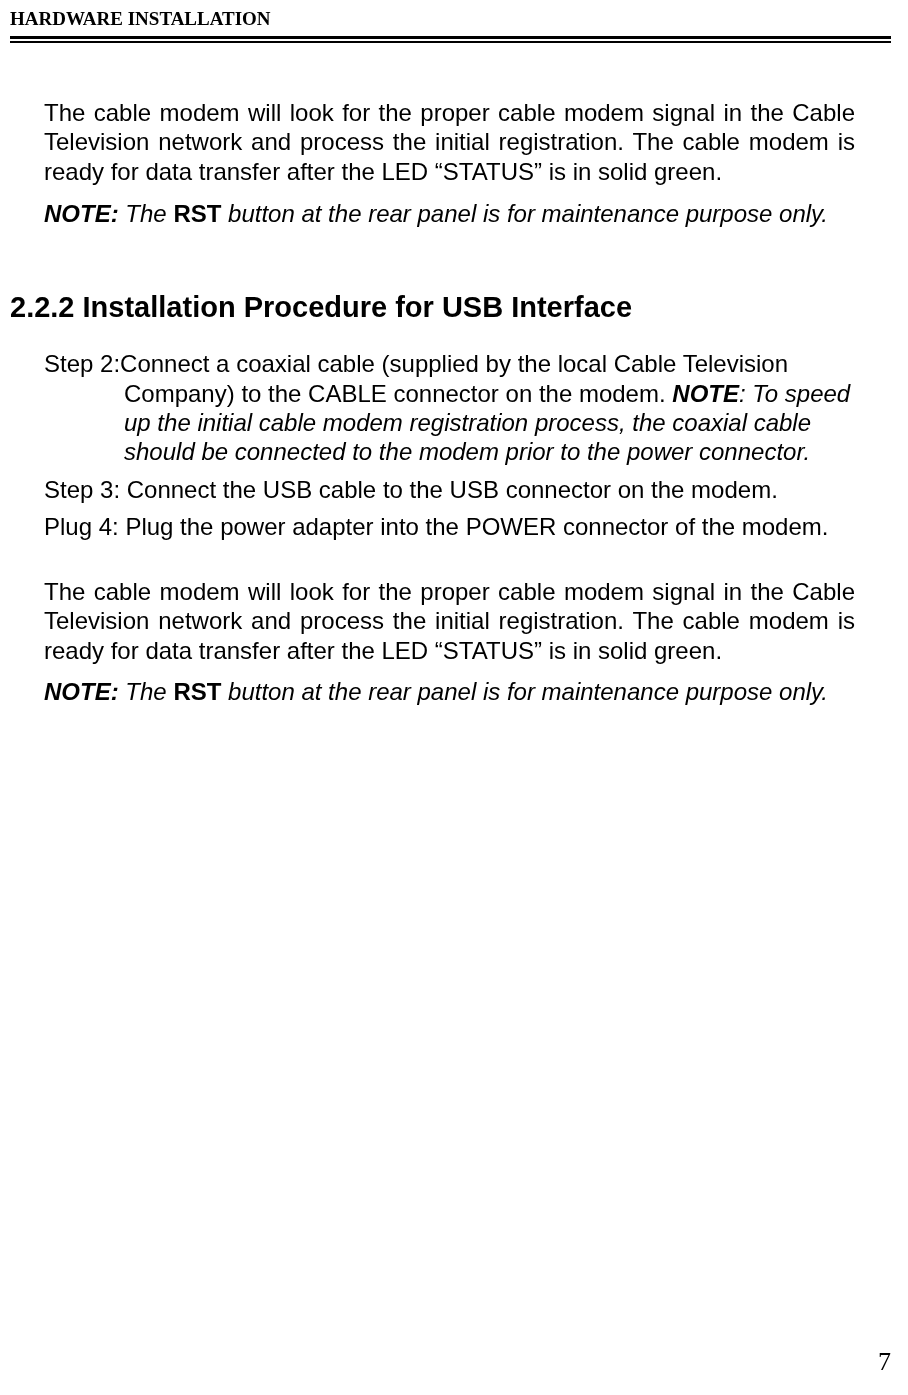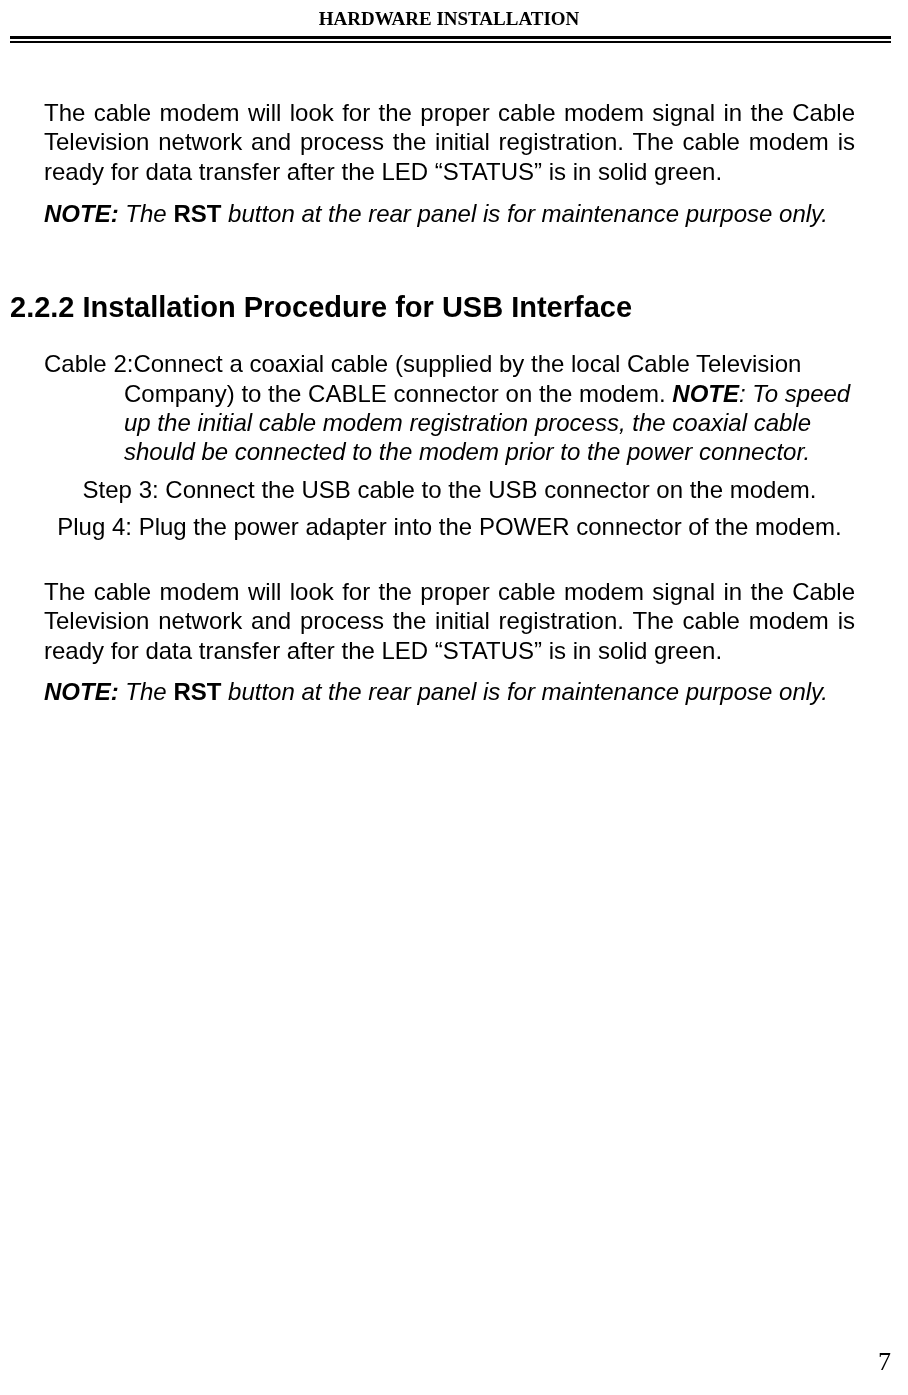--- a/index.html
+++ b/index.html
@@ -4,21 +4,21 @@
   <style>
     * { box-sizing: border-box; margin: 0; padding: 0; }
     html, body { width: 908px; background: #fff; font-family: Arial, Helvetica, sans-serif; color: #000; }
     .page {
       width: 908px;
       min-height: 1395px;
       padding: 8px 17px 20px 10px;
       position: relative;
     }
     .header-title {
-      text-align: center;
+      text-align: left;
       font-weight: bold;
       font-size: 19px;
       font-family: "Times New Roman", Times, serif;
       margin-right: 3px;
       padding-bottom: 2px;
     }
     .hr-thick {
       border: none;
       border-top: 3px solid #000;
       margin-top: 4px;
@@ -50,21 +50,20 @@
       margin-bottom: 24px;
     }
     .intro {
       margin-left: -3px;
       margin-bottom: 18px;
     }
     .step {
       margin-bottom: 8px;
       padding-left: 80px;
       text-indent: -80px;
-      text-align: center;
     }
     .step .sl { white-space: pre; }
     .step1 { text-align: justify; }
     .step2 { text-align: left; }
     .step2 .nt { font-weight: bold; font-style: italic; }
     .step2 .it { font-style: italic; }
     .step3 { margin-bottom: 8px; }
     .para2 {
       text-align: justify;
       margin-top: 36px;
@@ -99,21 +98,21 @@
 
     <p class="note1">
       <span class="nb">NOTE:</span><span> The </span><span class="rst">RST</span><span> button at the rear panel is for maintenance purpose only.</span>
     </p>
 
     <h2 class="section-heading">2.2.2 Installation Procedure for USB Interface</h2>
 
 
 
     <p class="step step2">
-      <span class="sl">Cable 2:</span><span>Connect a coaxial cable (supplied by the local Cable Television Company) to the CABLE connector on the modem. </span><span class="nt">NOTE</span><span class="it">: To speed up the initial cable modem registration process, the coaxial cable should be connected to the modem prior to the power connector.</span>
+      <span class="sl">Step 2:</span><span>Connect a coaxial cable (supplied by the local Cable Television Company) to the CABLE connector on the modem. </span><span class="nt">NOTE</span><span class="it">: To speed up the initial cable modem registration process, the coaxial cable should be connected to the modem prior to the power connector.</span>
     </p>
 
     <p class="step step3">
       <span class="sl">Step 3: </span><span>Connect the USB cable to the </span><span class="b">USB</span><span> connector on the modem.</span>
     </p>
 
     <p class="step">
       <span class="sl">Plug 4: </span><span>Plug the power adapter into the </span><span class="b">POWER</span><span> connector of the modem.</span>
     </p>
 

